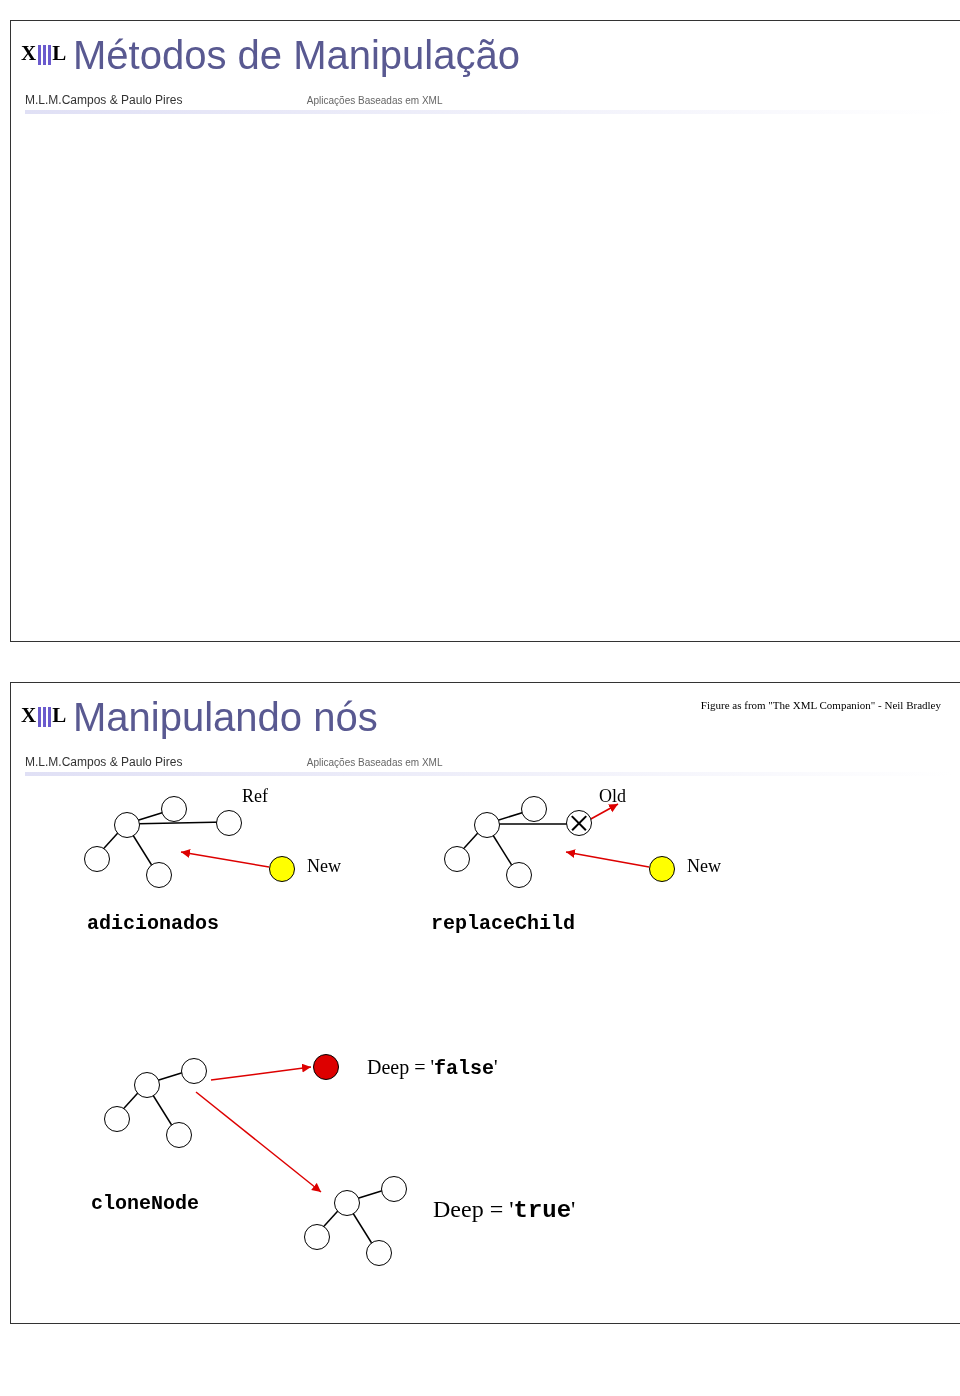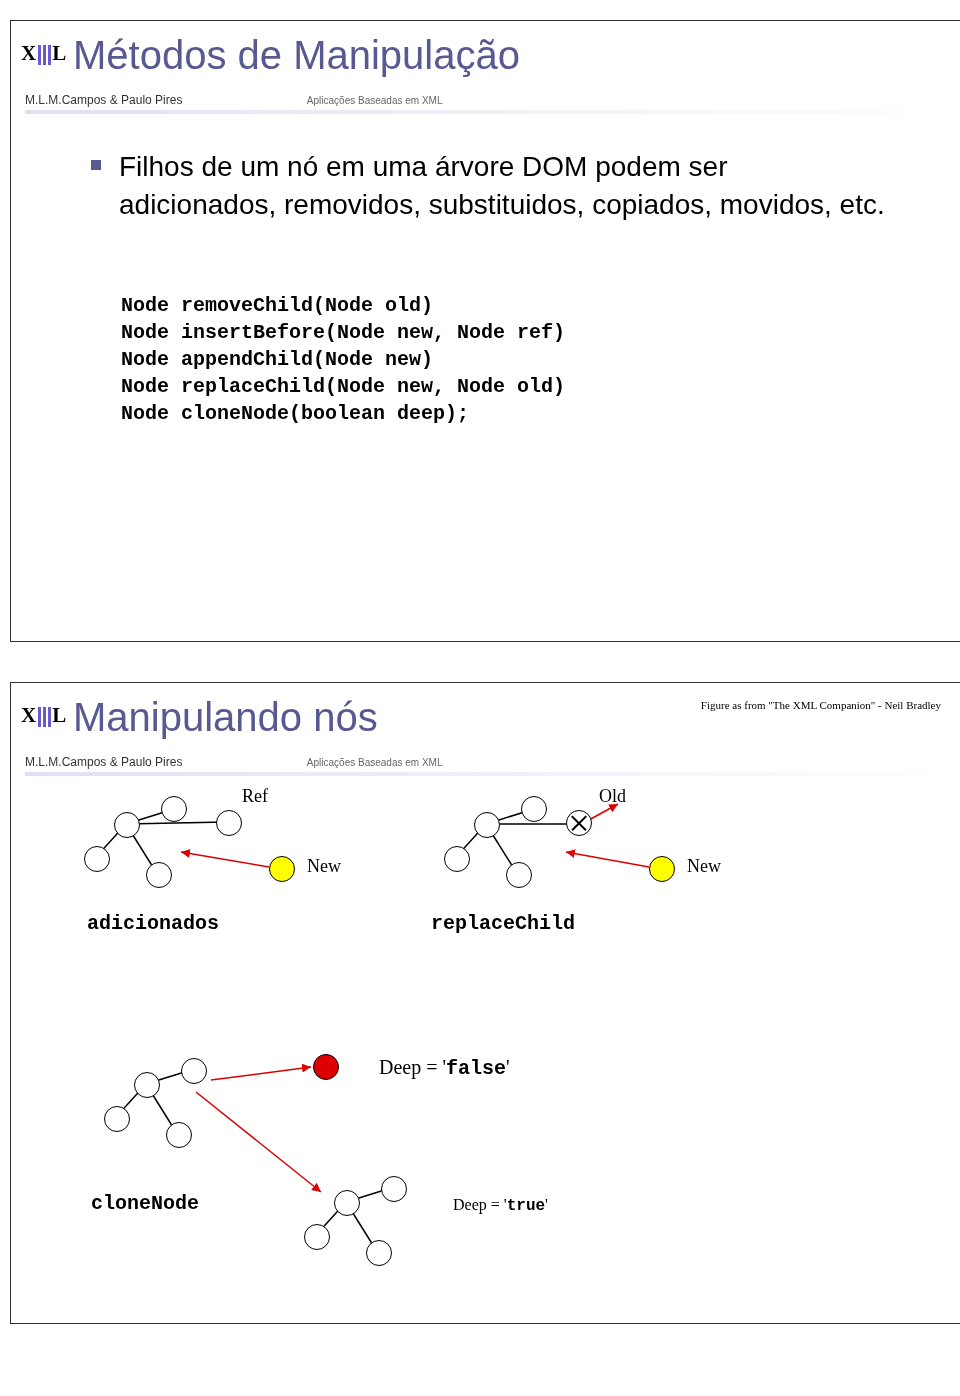--- a/index.html
+++ b/index.html
@@ -36,29 +36,20 @@
   <div class="logo">X<span class="logo-bar"></span><span class="logo-bar"></span><span class="logo-bar"></span>L</div>
   <div class="slide-head">
     <h1 class="title">Métodos de Manipulação</h1>
   </div>
   <div class="meta-row">
     <span class="meta-auth">M.L.M.Campos &amp; Paulo Pires</span>
     <span class="meta-app">Aplicações Baseadas em XML</span>
   </div>
   <div class="meta-bar"></div>
   <div class="body">
-    <div class="bullet-row">
-      <div class="bullet"></div>
-      <div class="bullet-text">Filhos de um nó em uma árvore DOM podem ser adicionados, removidos, substituidos, copiados, movidos, etc.</div>
-    </div>
-    <div class="code-block">Node removeChild(Node old)
-Node insertBefore(Node new, Node ref)
-Node appendChild(Node new)
-Node replaceChild(Node new, Node old)
-Node cloneNode(boolean deep);</div>
   </div>
 </div>
 
 <div class="slide" style="height:640px">
   <div class="logo">X<span class="logo-bar"></span><span class="logo-bar"></span><span class="logo-bar"></span>L</div>
   <div class="slide-head">
     <h1 class="title">Manipulando nós</h1>
   </div>
   <div class="fig-caption">Figure as from "The XML Companion" - Neil Bradley</div>
   <div class="meta-row">
@@ -123,23 +114,23 @@
 
     <div class="mono-lbl" style="left:76px;top:130px">adicionados</div>
     <div class="mono-lbl" style="left:420px;top:130px">replaceChild</div>
 
     <div class="node" style="left:123px;top:290px"></div>
     <div class="node" style="left:170px;top:276px"></div>
     <div class="node" style="left:93px;top:324px"></div>
     <div class="node" style="left:155px;top:340px"></div>
 
     <div class="node red" style="left:302px;top:272px"></div>
-    <div class="lbl" style="left:368px;top:274px;font-size:20px"><span style="font-family:'Times New Roman'">Deep = '</span><span style="font-family:'Courier New';font-weight:bold">false</span><span style="font-family:'Times New Roman'">'</span></div>
+    <div class="lbl" style="left:356px;top:274px;font-size:20px"><span style="font-family:'Times New Roman'">Deep = '</span><span style="font-family:'Courier New';font-weight:bold">false</span><span style="font-family:'Times New Roman'">'</span></div>
 
     <div class="node" style="left:323px;top:408px"></div>
     <div class="node" style="left:370px;top:394px"></div>
     <div class="node" style="left:293px;top:442px"></div>
     <div class="node" style="left:355px;top:458px"></div>
-    <div class="lbl" style="left:442px;top:414px;font-size:16px"><span style="font-family:'Times New Roman'">Deep = '</span><span style="font-family:'Courier New';font-weight:bold">true</span><span style="font-family:'Times New Roman'">'</span></div>
+    <div class="lbl" style="left:422px;top:414px;font-size:24px"><span style="font-family:'Times New Roman'">Deep = '</span><span style="font-family:'Courier New';font-weight:bold">true</span><span style="font-family:'Times New Roman'">'</span></div>
 
     <div class="mono-lbl" style="left:80px;top:410px">cloneNode</div>
   </div>
 </div>
 
 </body></html>

